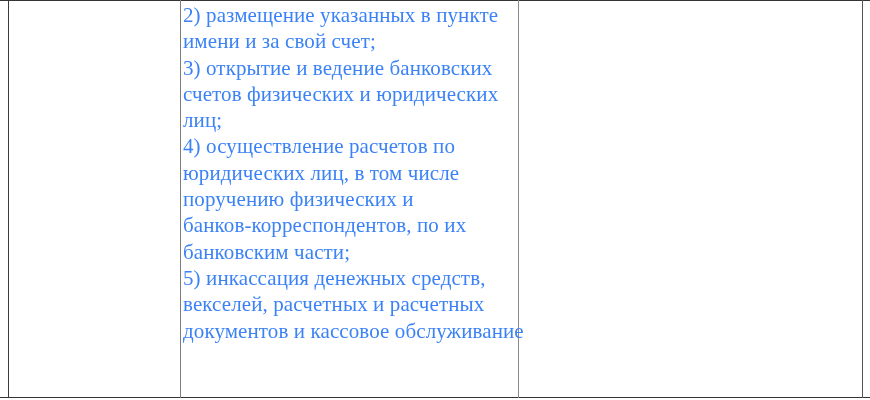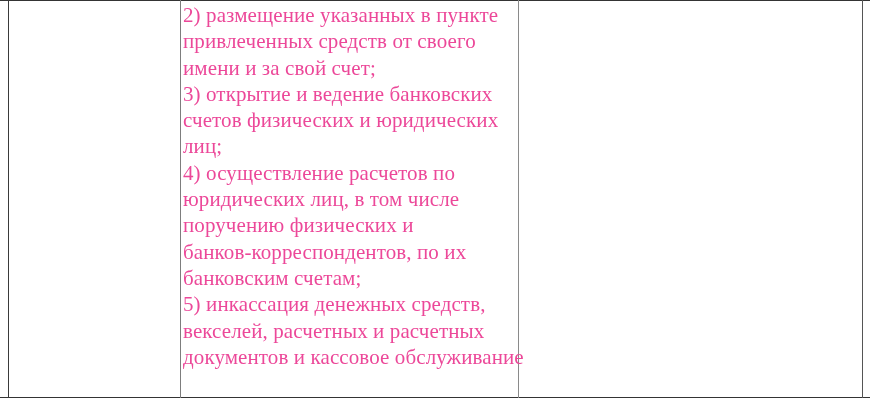--- a/index.html
+++ b/index.html
@@ -7,21 +7,21 @@
     padding: 0;
     background: #ffffff;
   }
   .page {
     position: relative;
     width: 870px;
     height: 400px;
     background: #ffffff;
     overflow: hidden;
     font-family: "Liberation Serif", "DejaVu Serif", serif;
-    color: #ec4899;
+    color: #3b82f6;
   }
   
   .hline {
     position: absolute;
     left: 0;
     width: 870px;
     height: 1px;
     background: #343434;
   }
   .hline.top { top: 0; }
@@ -71,30 +71,29 @@
   <div class="vline outer-left"></div>
   <div class="vline divider-1"></div>
   <div class="vline divider-2"></div>
   <div class="vline outer-right"></div>
 
   <div class="cell left"></div>
 
   <div class="cell middle">
     <div class="textblock">
       <div class="textline">2) размещение указанных в пункте</div>
-      <div class="textline">привлеченных средств от своего</div>
       <div class="textline">имени и за свой счет;</div>
       <div class="textline">3) открытие и ведение банковских</div>
       <div class="textline">счетов физических и юридических</div>
       <div class="textline">лиц;</div>
       <div class="textline">4) осуществление расчетов по</div>
       <div class="textline">юридических лиц, в том числе</div>
       <div class="textline">поручению физических и</div>
       <div class="textline">банков-корреспондентов, по их</div>
-      <div class="textline">банковским счетам;</div>
+      <div class="textline">банковским части;</div>
       <div class="textline">5) инкассация денежных средств,</div>
       <div class="textline">векселей, расчетных и расчетных</div>
       <div class="textline">документов и кассовое обслуживание</div>
     </div>
   </div>
 
   <div class="cell right"></div>
 
 </div>
 

